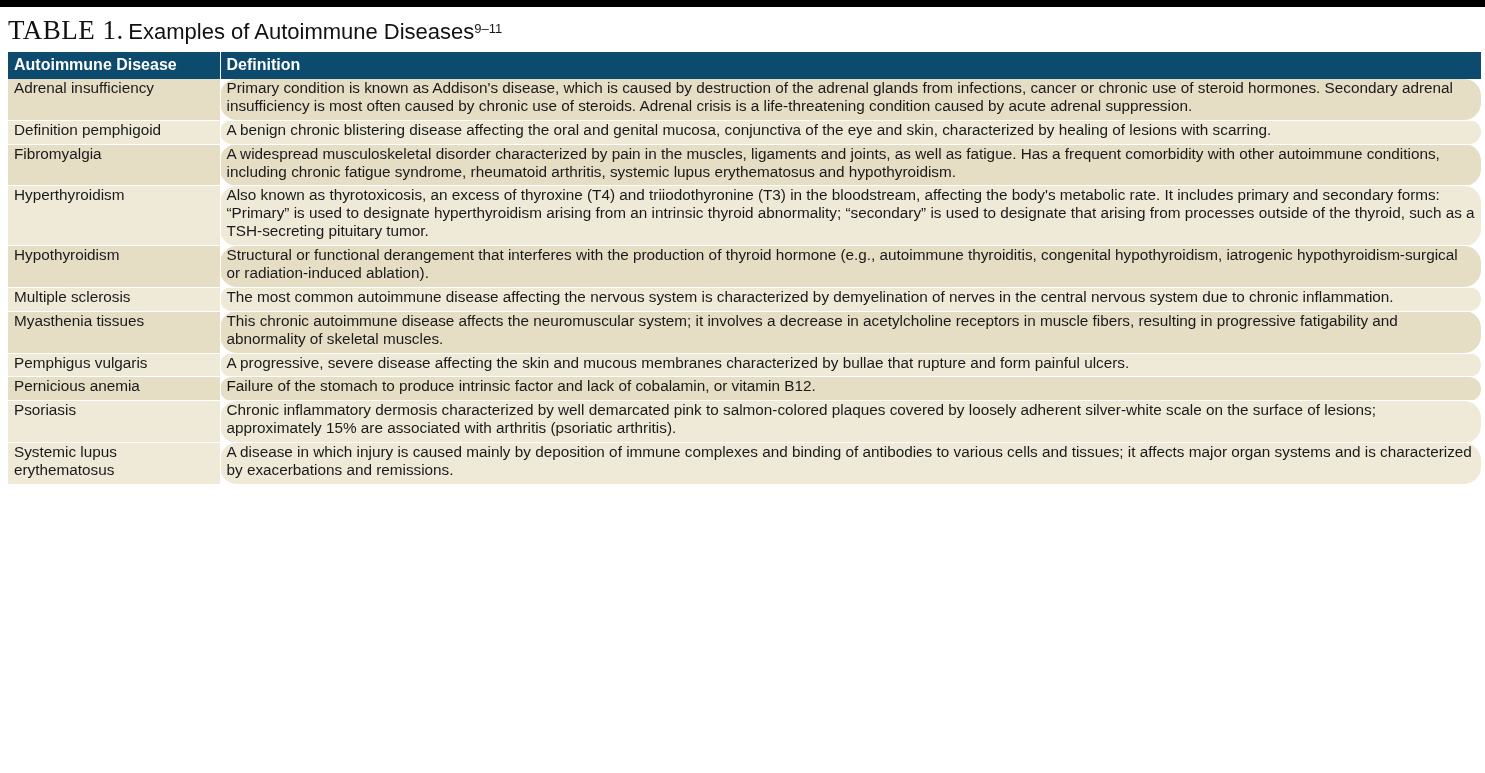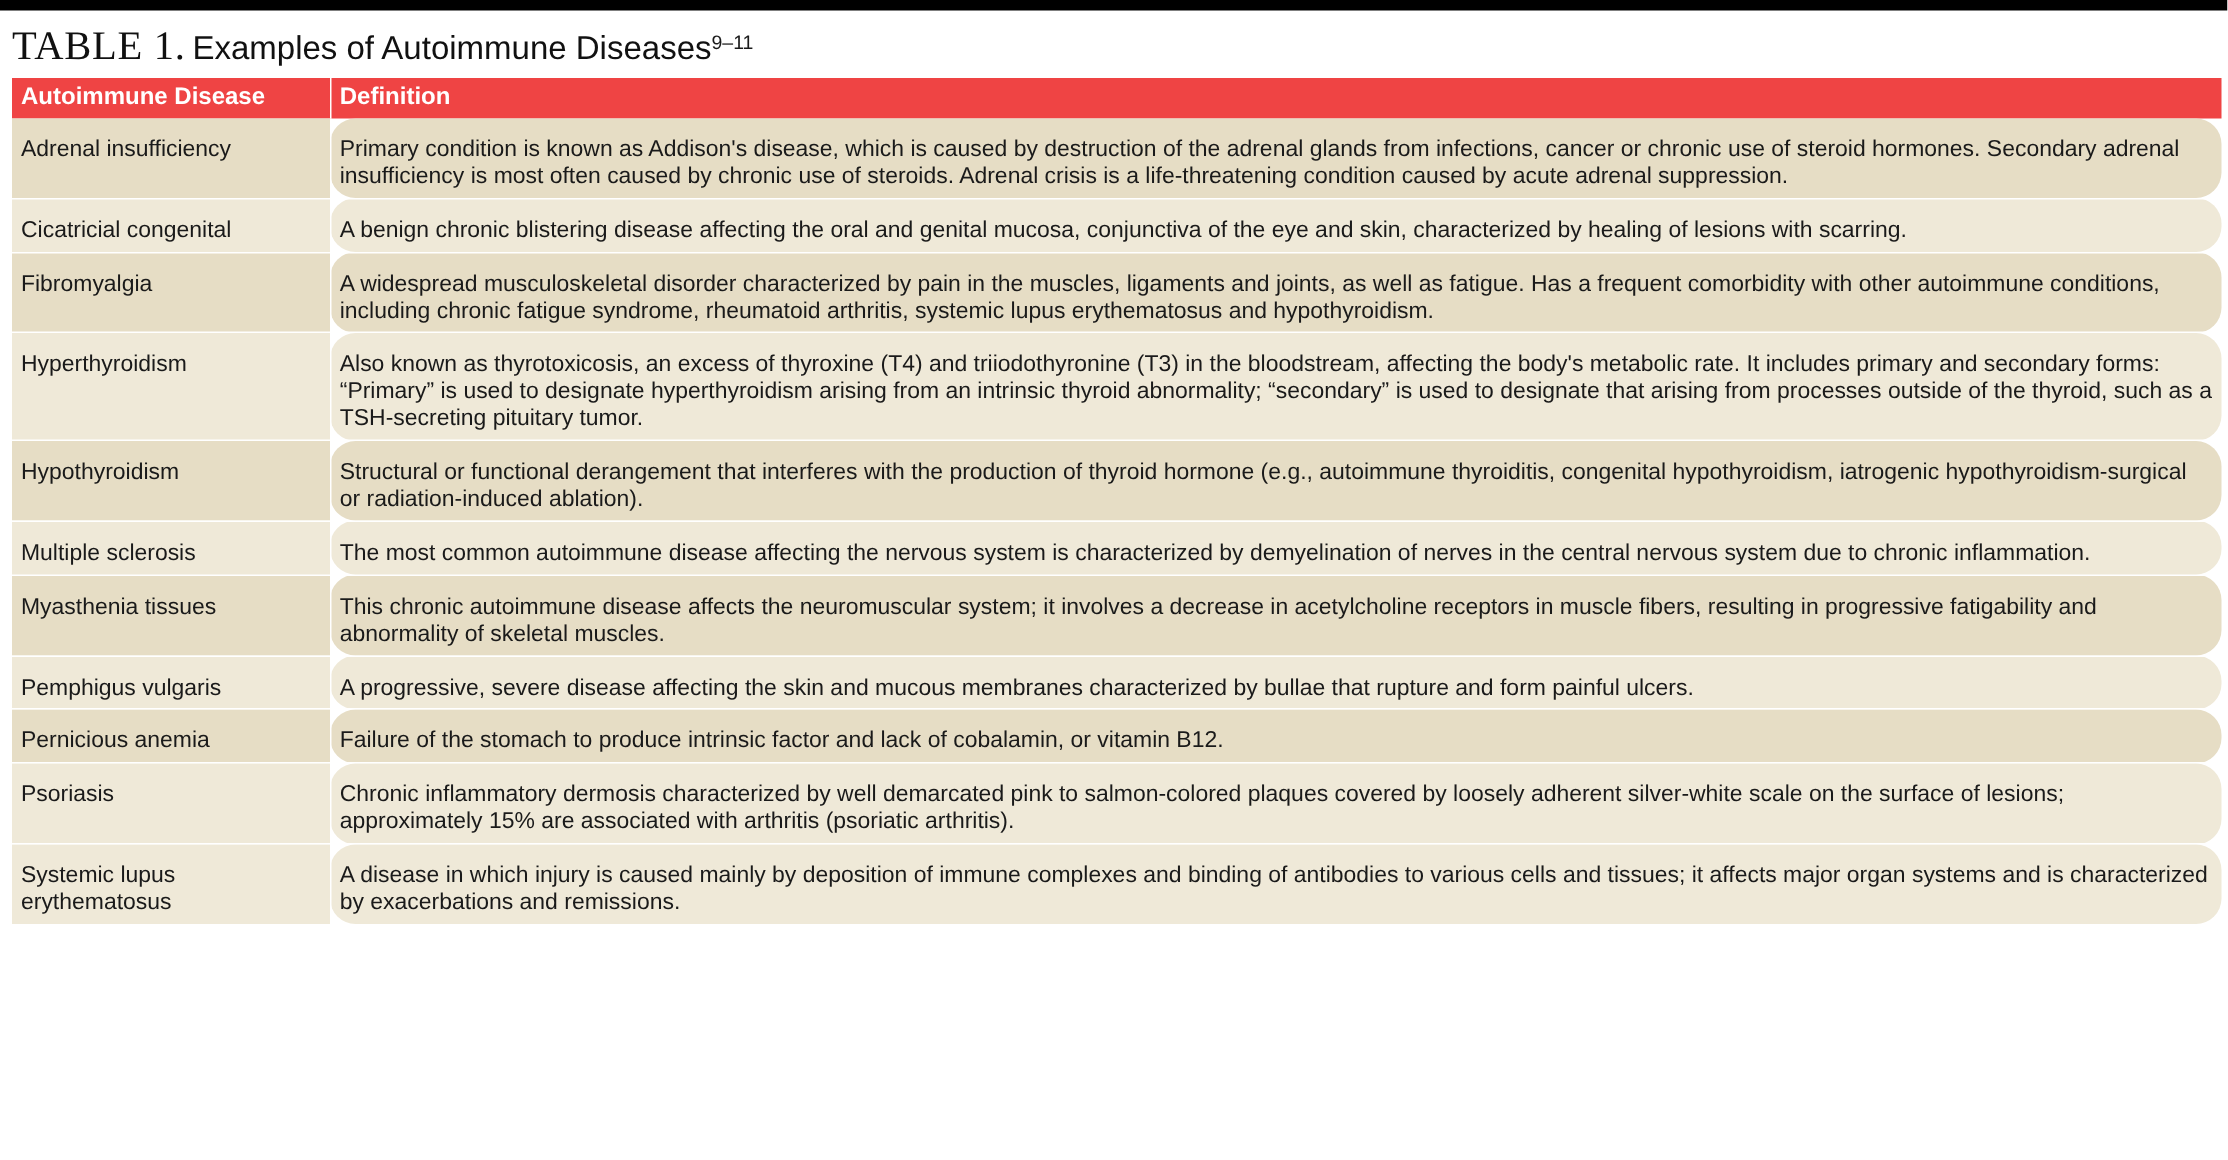--- a/index.html
+++ b/index.html
@@ -46,34 +46,34 @@
   }
   table.tbl {
     border-collapse: collapse;
     width: 1473px;
     margin-left: 8px;
     table-layout: fixed;
   }
   table.tbl col.c1 { width: 212px; }
   table.tbl col.c2 { width: 1261px; }
   thead th {
-    background: #ef4444;
+    background: #0c4a6e;
     color: #ffffff;
     text-align: left;
     font-size: 16px;
     font-weight: bold;
     padding: 4px 6px 5px 6px;
     border-right: 1px solid #ffffff;
     vertical-align: middle;
   }
   thead th:last-child { border-right: none; }
   tbody td {
     font-size: 15.3px;
     line-height: 1.17;
-    padding: 12px 6px 5px 6px;
+    padding: 0 6px 5px 6px;
     vertical-align: top;
     border-bottom: 1px solid #ffffff;
     border-right: 1px solid #ffffff;
   }
   tbody td:last-child { border-right: none; border-radius: 17px; }
   tbody tr.odd td { background: #e6ddc5; }
   tbody tr.even td { background: #efe9d8; }
   tbody td.term { white-space: normal; }
   .clipwrap {
     width: 1485px;
@@ -104,21 +104,21 @@
         <th>Autoimmune Disease</th>
         <th>Definition</th>
       </tr>
     </thead>
     <tbody>
       <tr class="odd">
         <td class="term">Adrenal insufficiency</td>
         <td>Primary condition is known as Addison's disease, which is caused by destruction of the adrenal glands from infections, cancer or chronic use of steroid hormones. Secondary adrenal insufficiency is most often caused by chronic use of steroids. Adrenal crisis is a life-threatening condition caused by acute adrenal suppression.</td>
       </tr>
       <tr class="even">
-        <td class="term">Cicatricial congenital</td>
+        <td class="term">Definition pemphigoid</td>
         <td>A benign chronic blistering disease affecting the oral and genital mucosa, conjunctiva of the eye and skin, characterized by healing of lesions with scarring.</td>
       </tr>
       <tr class="odd">
         <td class="term">Fibromyalgia</td>
         <td>A widespread musculoskeletal disorder characterized by pain in the muscles, ligaments and joints, as well as fatigue. Has a frequent comorbidity with other autoimmune conditions, including chronic fatigue syndrome, rheumatoid arthritis, systemic lupus erythematosus and hypothyroidism.</td>
       </tr>
       <tr class="even">
         <td class="term">Hyperthyroidism</td>
         <td>Also known as thyrotoxicosis, an excess of thyroxine (T4) and triiodothyronine (T3) in the bloodstream, affecting the body's metabolic rate. It includes primary and secondary forms: “Primary” is used to designate hyperthyroidism arising from an intrinsic thyroid abnormality; “secondary” is used to designate that arising from processes outside of the thyroid, such as a TSH-secreting pituitary tumor.</td>
       </tr>

